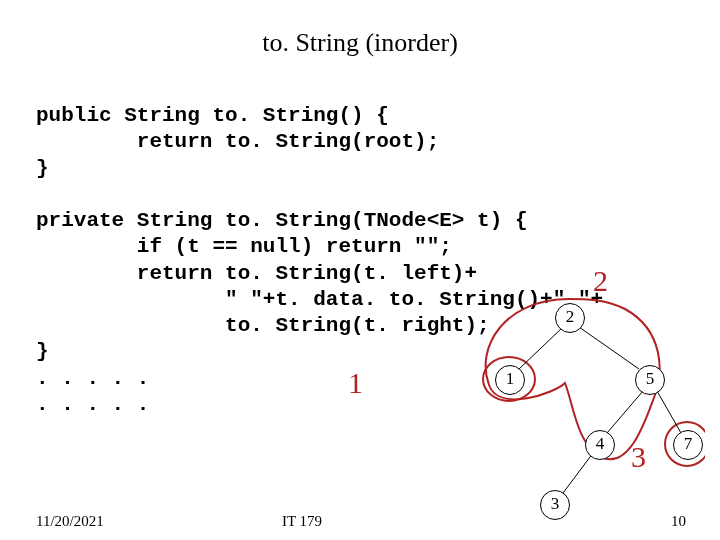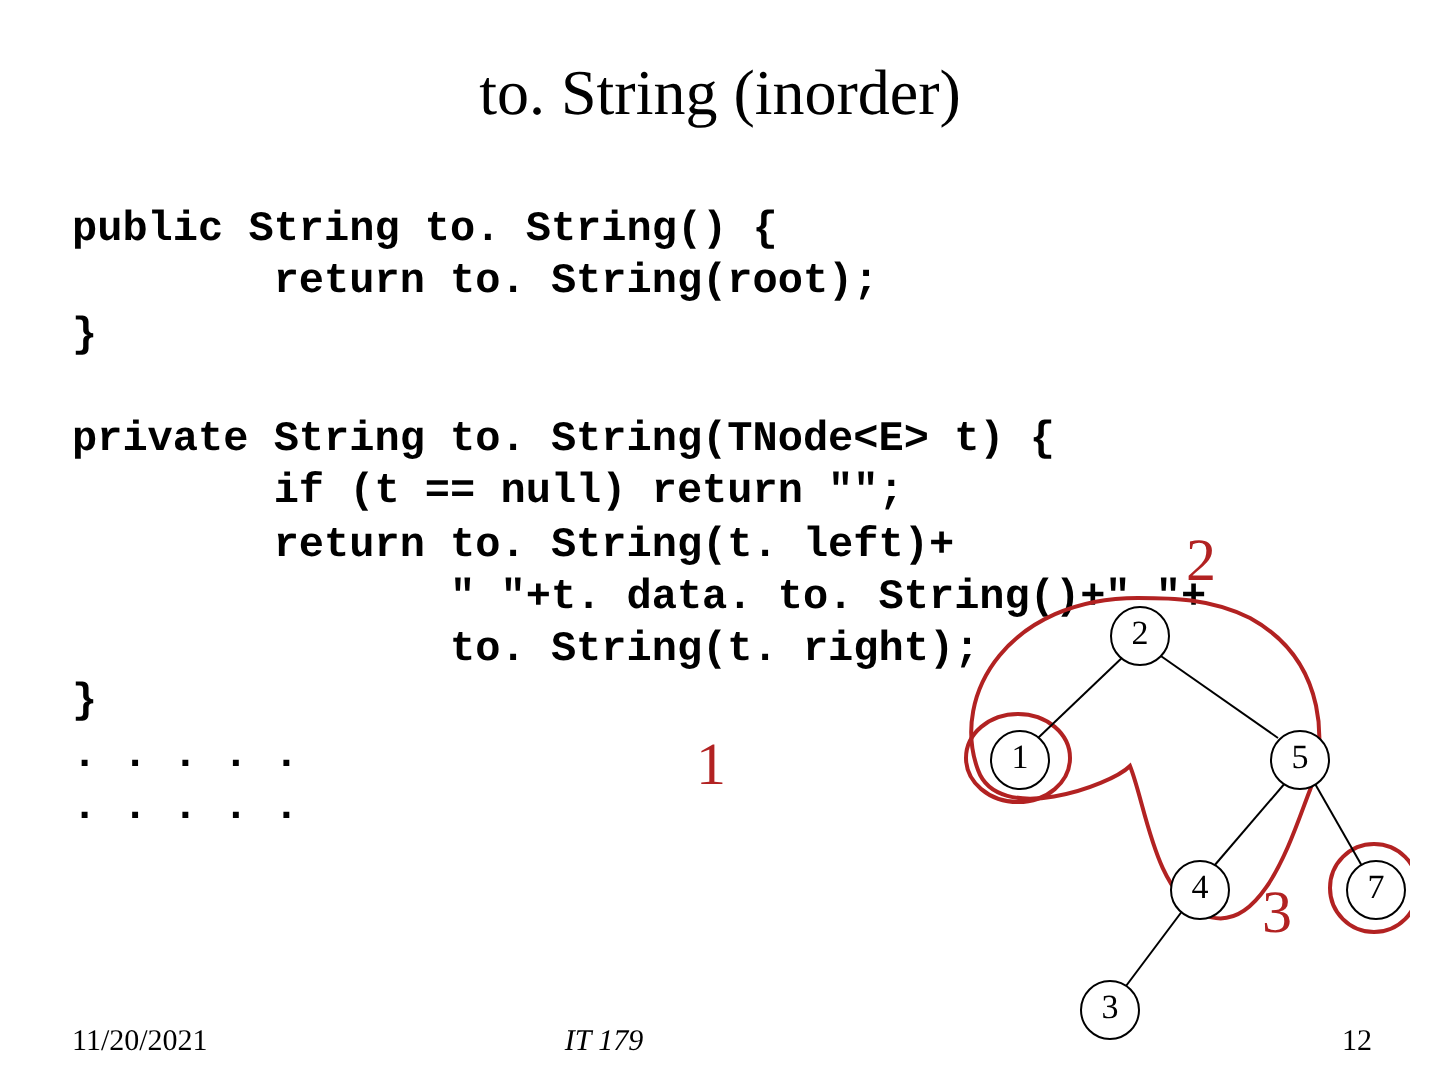--- a/index.html
+++ b/index.html
@@ -12,21 +12,21 @@
     color: #000;
     overflow: hidden;
     position: relative;
   }
   .title {
     position: absolute;
     top: 28px;
     left: 0;
     width: 720px;
     text-align: center;
-    font-size: 32px;
+    font-size: 26px;
   }
   .code {
     position: absolute;
     top: 82px;
     left: 36px;
     font-family: "Courier New", Courier, monospace;
     font-weight: bold;
     font-size: 21px;
     line-height: 1.25;
     white-space: pre;
@@ -81,21 +81,20 @@
     left: 36px;
     font-size: 15px;
   }
   .footer-center {
     position: absolute;
     bottom: 10px;
     left: 0;
     width: 604px;
     text-align: center;
     font-size: 15px;
-    font-style: italic;
   }
   .footer-page {
     position: absolute;
     bottom: 10px;
     right: 34px;
     font-size: 15px;
   }
 </style>
 </head>
 <body>
@@ -137,13 +136,13 @@
   <div class="node n2">2</div>
   <div class="node n1">1</div>
   <div class="node n5">5</div>
   <div class="node n4">4</div>
   <div class="node n7">7</div>
   <div class="node n3">3</div>
 </div>
 
 <div class="footer-date">11/20/2021</div>
 <div class="footer-center">IT 179</div>
-<div class="footer-page">12</div>
+<div class="footer-page">10</div>
 
 </body></html>

